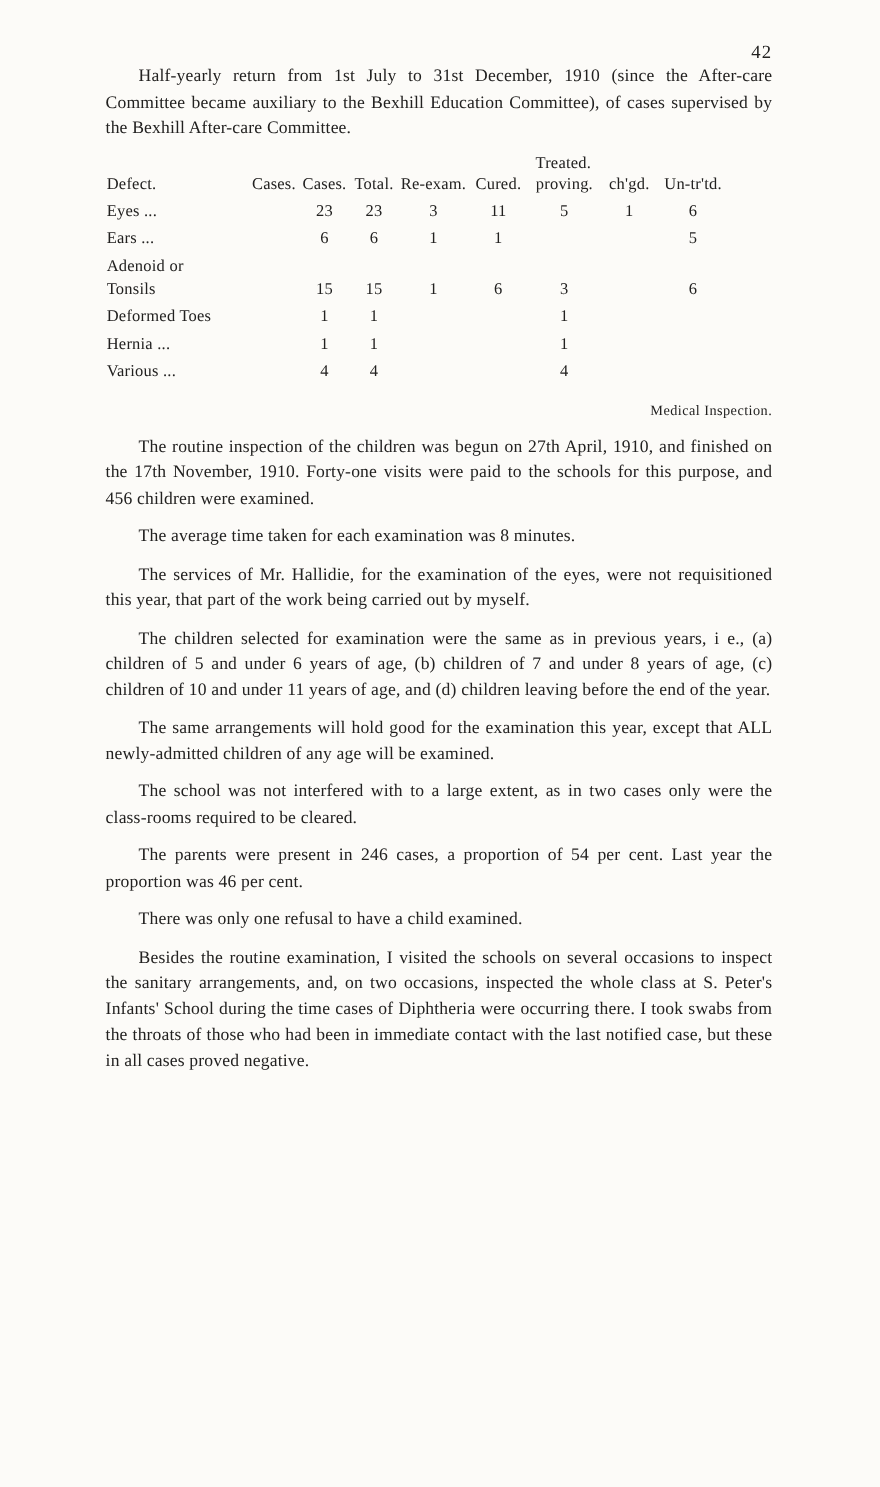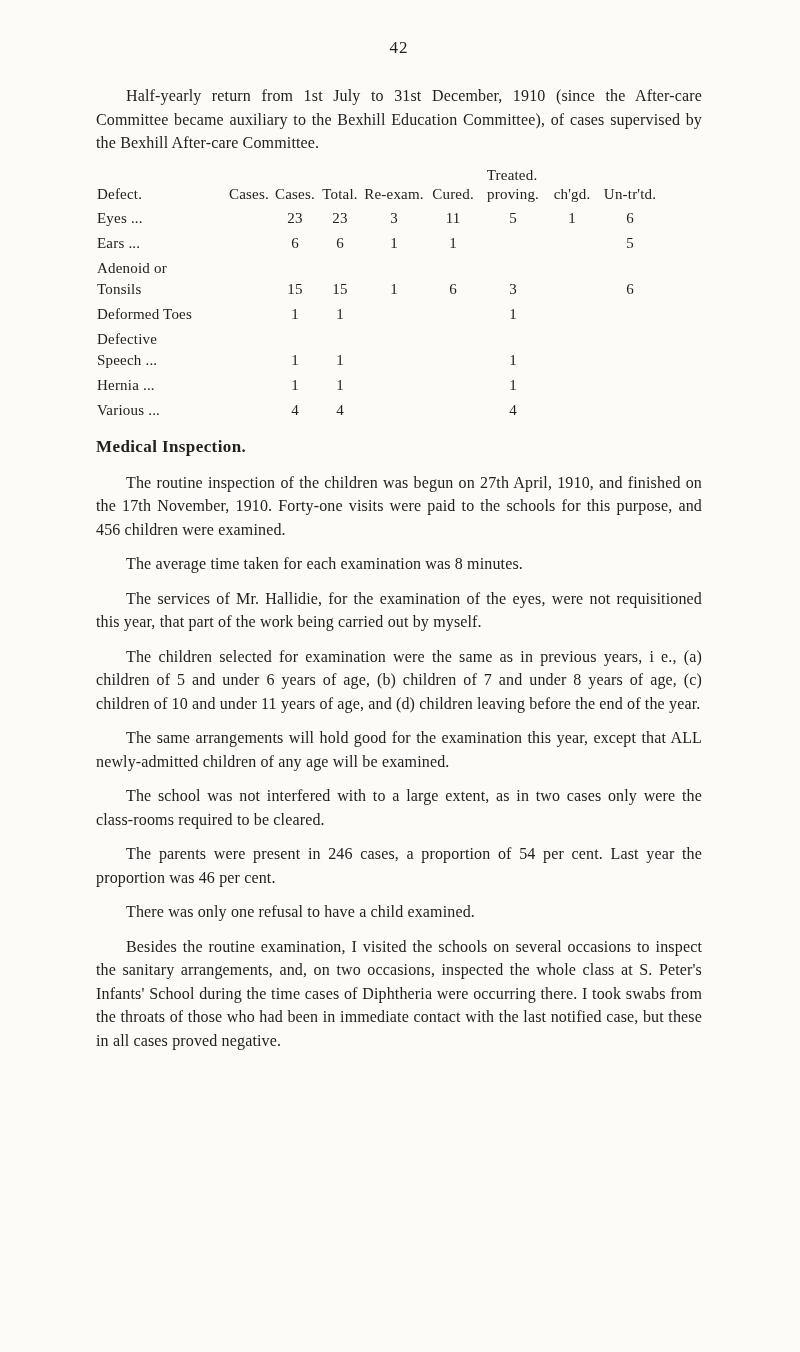--- a/index.html
+++ b/index.html
@@ -13,24 +13,23 @@
     height: 1352px;
     margin: 0 auto;
     background: #fcfbf8;
     color: #222120;
     font-family: "Liberation Serif", "DejaVu Serif", serif;
     box-sizing: border-box;
     padding: 38px 98px 30px 96px;
     overflow: hidden;
   }
   .page-number {
-    text-align: center;
+    text-align: right;
     font-size: 17px;
     letter-spacing: 1px;
-    margin-bottom: 26px;
   }
   p.para {
     margin: 0 0 11px 0;
     font-size: 16px;
     line-height: 23.5px;
     text-align: justify;
     text-indent: 30px;
     letter-spacing: 0.15px;
   }
 
@@ -50,23 +49,23 @@
     white-space: nowrap;
   }
   table.defects .center { text-align: center; }
   table.defects .num { text-align: center; }
   table.defects .defect { text-align: left; }
   table.defects tr.head td { line-height: 19px; }
   table.defects tr.body-row td { padding-top: 4px; }
   .defect-pre { line-height: 21px; }
 
   .section-heading {
-    text-align: left;
-    font-size: 17px;
-    font-weight: bold;
+    text-align: right;
+    font-size: 13px;
+    font-weight: normal;
     letter-spacing: 0.4px;
     margin: 14px 0 14px 0;
   }
 
   col.c-defect   { width: 130px; }
   col.c-old      { width: 46px; }
   col.c-new      { width: 46px; }
   col.c-total    { width: 44px; }
   col.c-reexam   { width: 64px; }
   col.c-cured    { width: 54px; }
@@ -154,34 +153,20 @@
         <td class="num"></td>
         <td class="num">1</td>
         <td class="num">1</td>
         <td class="num"></td>
         <td class="num"></td>
         <td class="num">1</td>
         <td class="num"></td>
         <td class="num"></td>
       </tr>
       <tr class="body-row">
-        <td class="defect">
-          <div class="defect-pre">Defective</div>
-          <div>Speech ...</div>
-        </td>
-        <td class="num"></td>
-        <td class="num">1</td>
-        <td class="num">1</td>
-        <td class="num"></td>
-        <td class="num"></td>
-        <td class="num">1</td>
-        <td class="num"></td>
-        <td class="num"></td>
-      </tr>
-      <tr class="body-row">
         <td class="defect">Hernia ...</td>
         <td class="num"></td>
         <td class="num">1</td>
         <td class="num">1</td>
         <td class="num"></td>
         <td class="num"></td>
         <td class="num">1</td>
         <td class="num"></td>
         <td class="num"></td>
       </tr>

